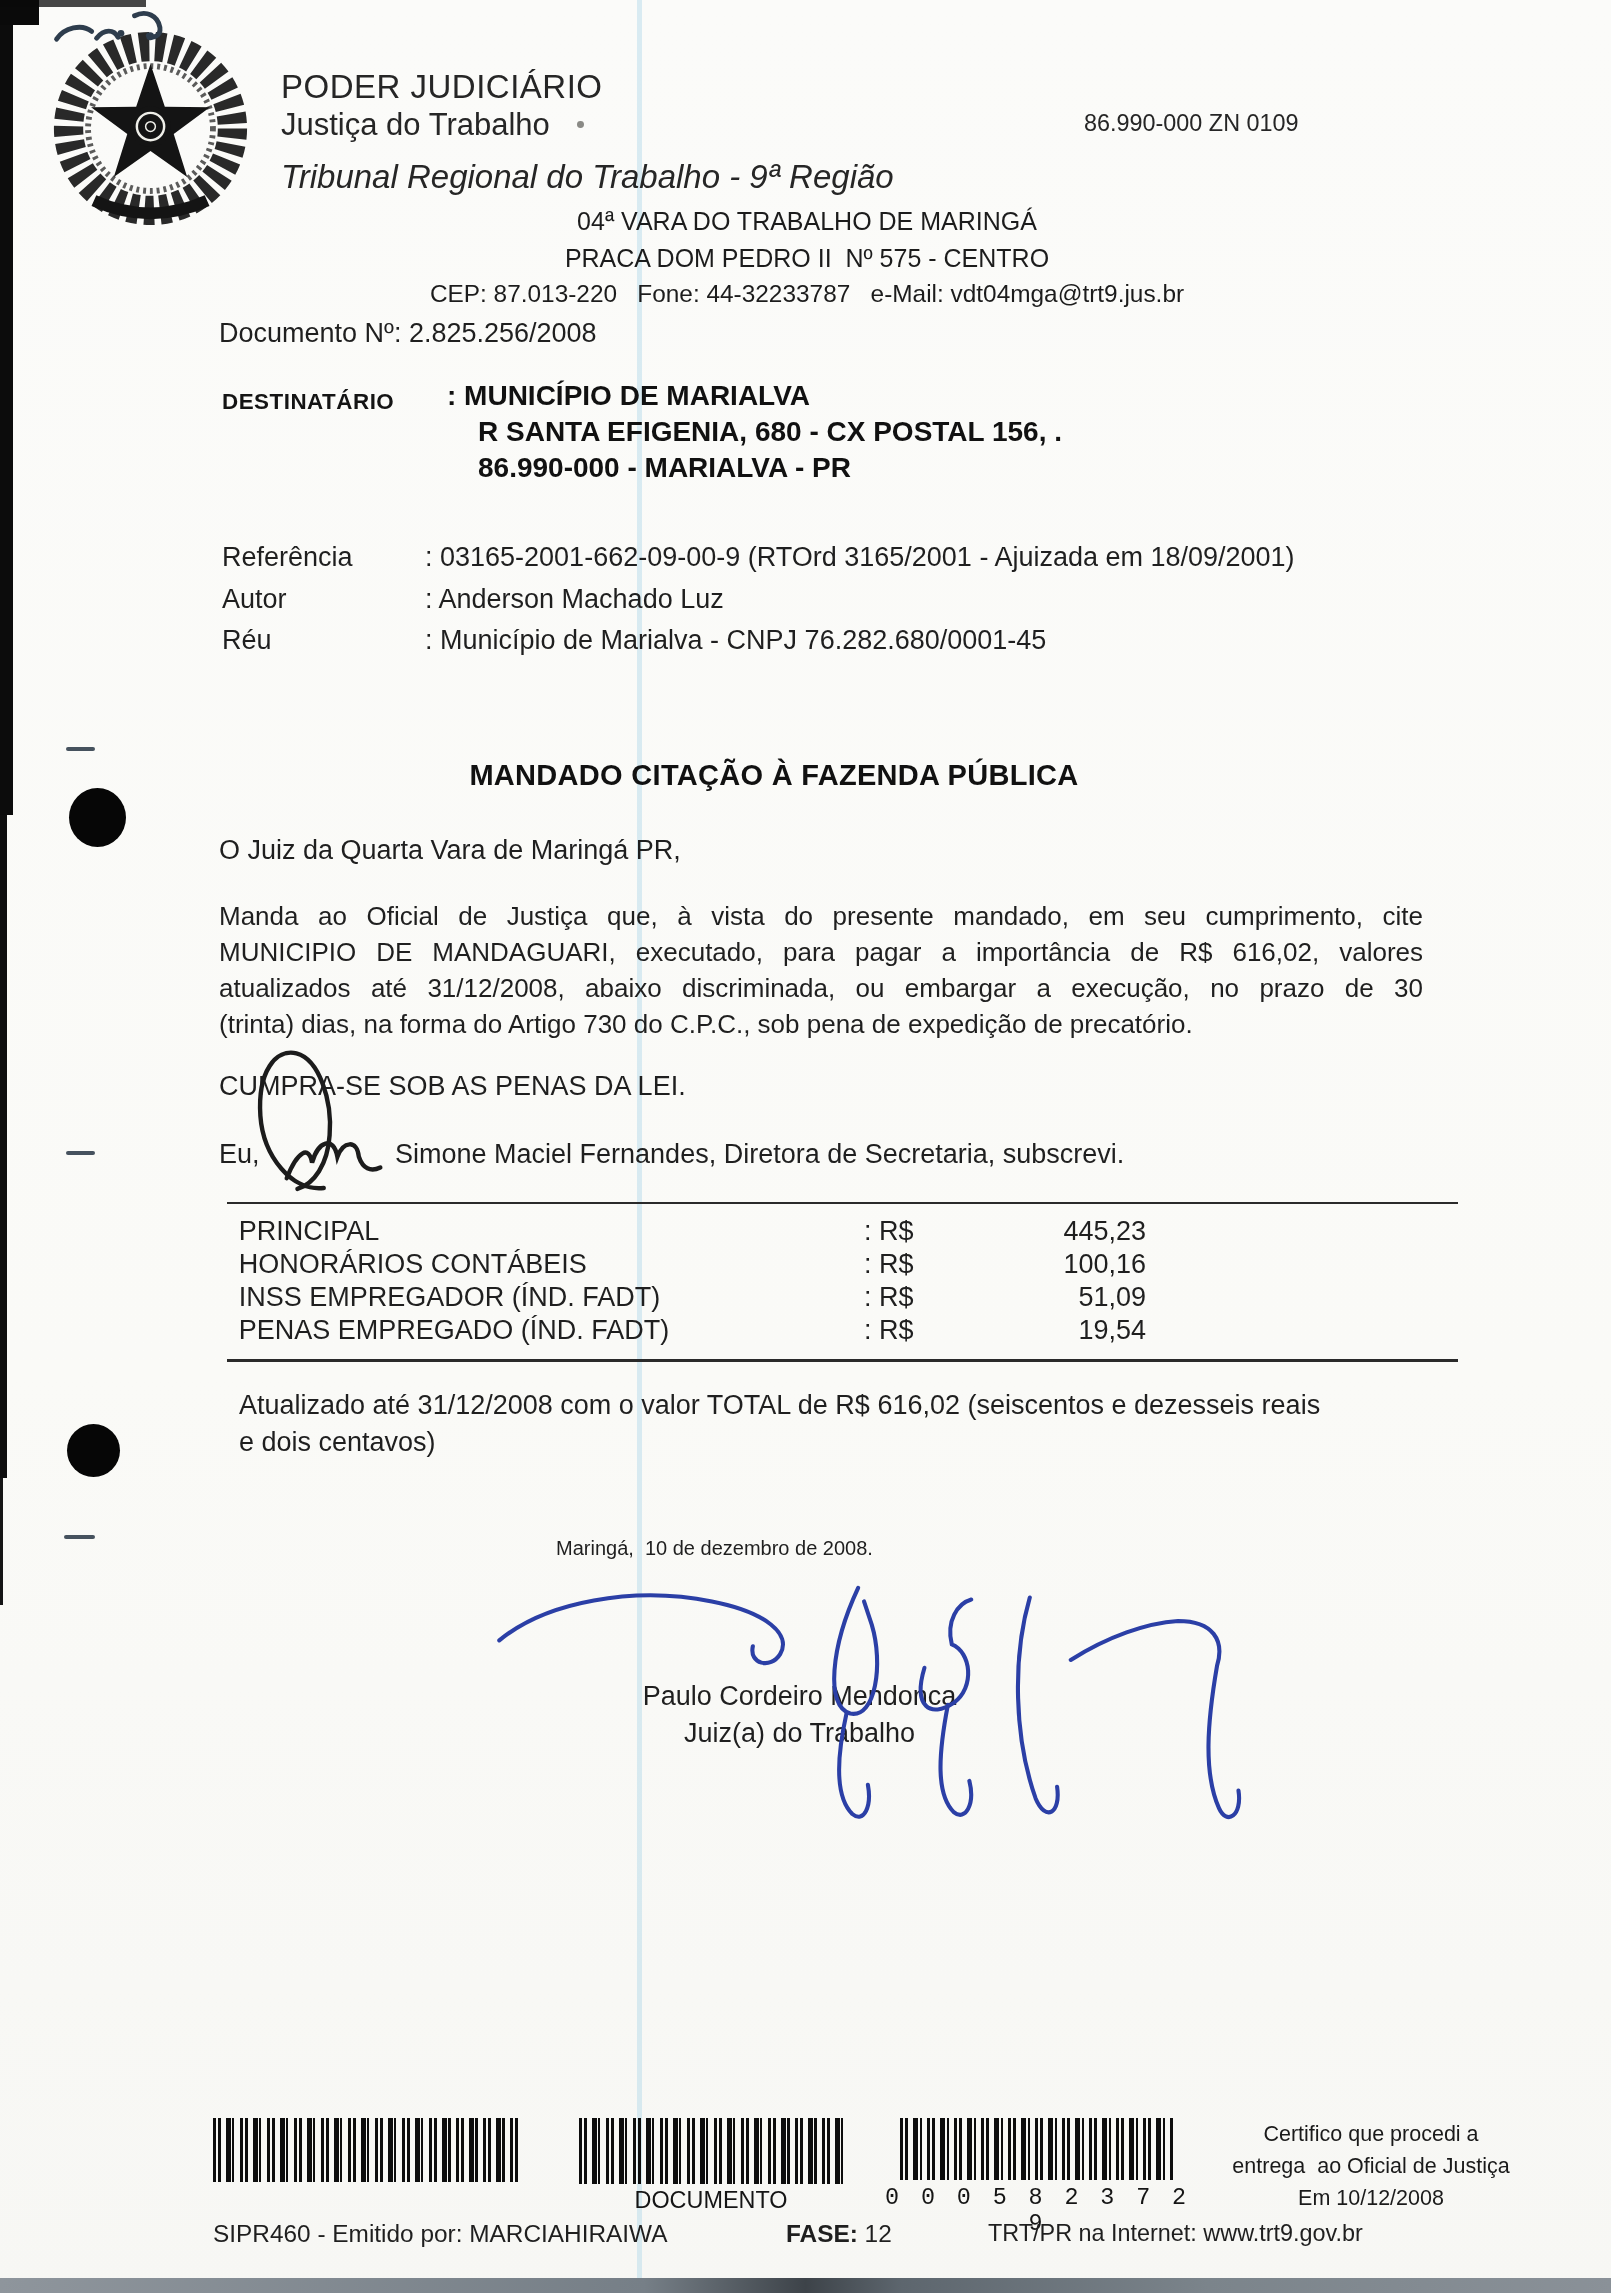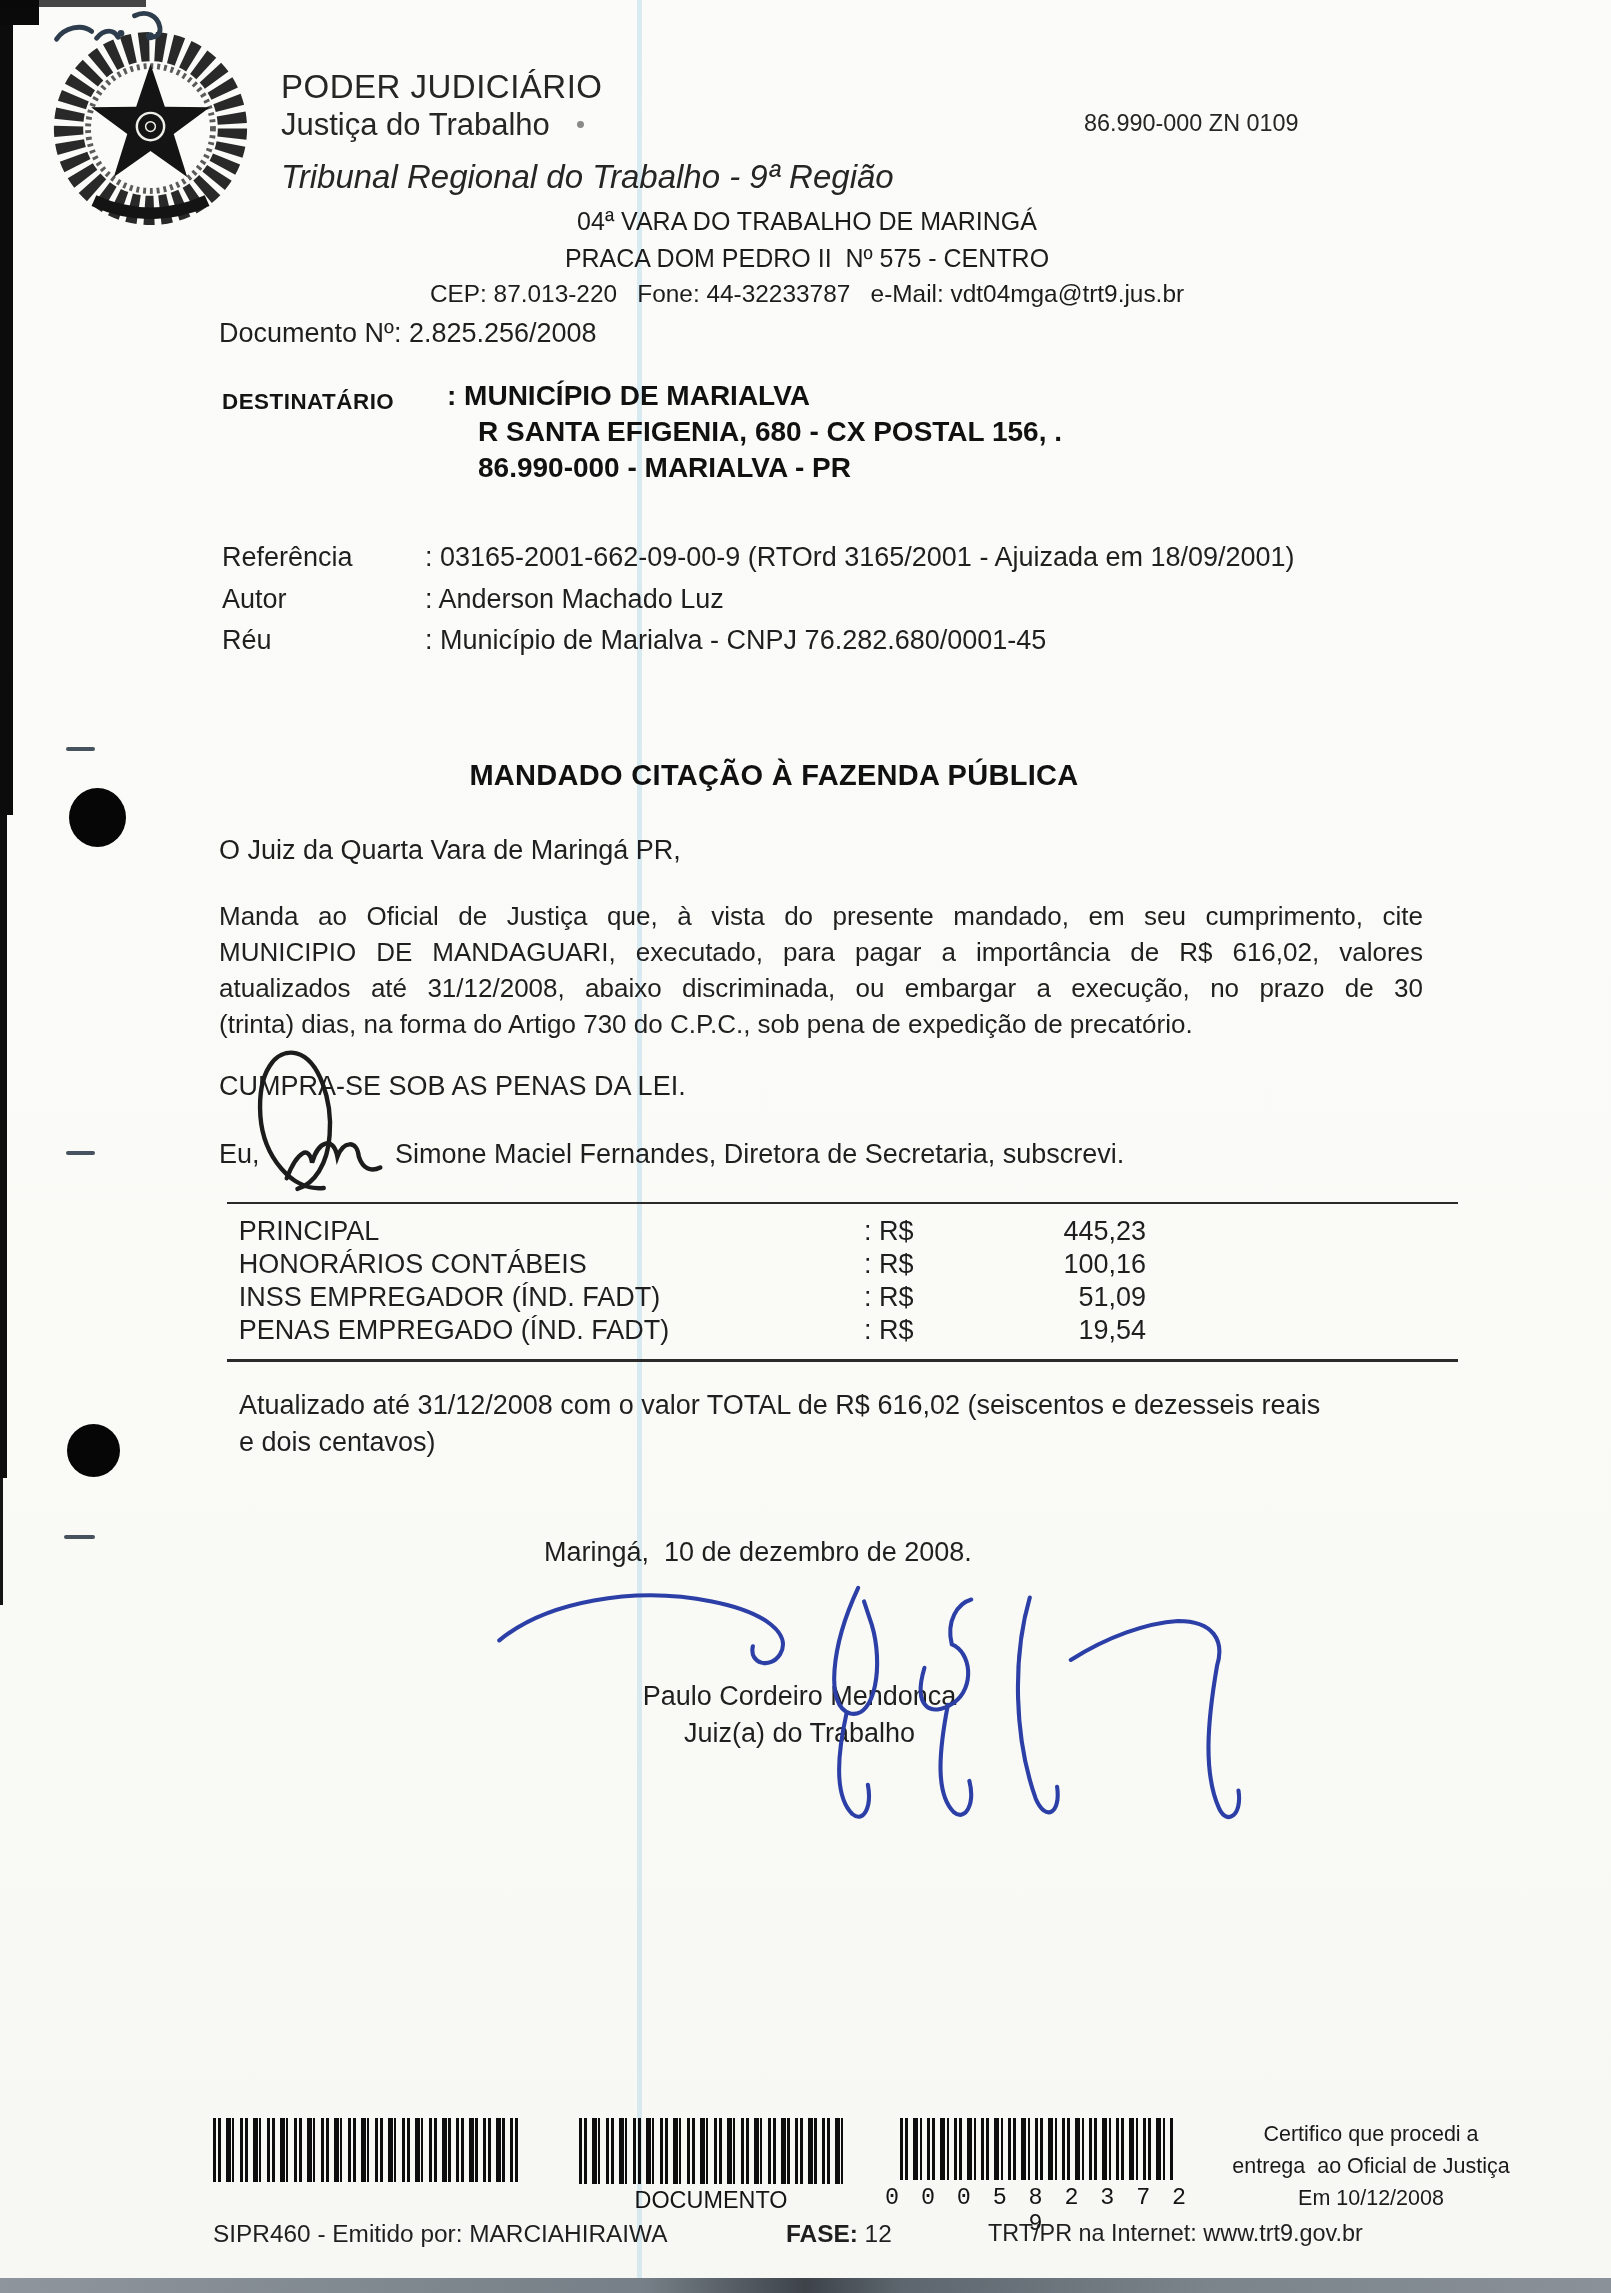--- a/index.html
+++ b/index.html
@@ -47,21 +47,21 @@
   .vt-head .c2{position:absolute;left:807px;}
   .vt-rule{border-top:2.9px solid #2a2a2a;height:0;}
   .vt-rule2{border-top:3.4px solid #2a2a2a;height:0;margin-top:11.7px;}
   .vt-rows{margin-top:11.7px;}
   .vt-row{position:relative;height:33px;}
   .vt-row .desc{position:absolute;left:11.7px;}
   .vt-row .cur{position:absolute;left:637px;}
   .vt-row .val{position:absolute;left:683px;width:236px;text-align:right;}
   .note{left:239px;top:1387px;width:1239px;font-size:27px;line-height:37px;}
   
-  .dateline{left:544px;top:1537px;font-size:27px;}
+  .dateline{left:556px;top:1537px;font-size:20px;}
   .sig-name{left:507px;top:1681px;width:585px;text-align:center;font-size:27px;}
   .sig-role{left:507px;top:1718px;width:585px;text-align:center;font-size:27px;}
   
   .bc{background:
       repeating-linear-gradient(90deg,#0d0d0d 0 2.9px,rgba(0,0,0,0) 2.9px 4.9px,#0d0d0d 4.9px 7.8px,rgba(0,0,0,0) 7.8px 12.7px,#0d0d0d 12.7px 17.6px,rgba(0,0,0,0) 17.6px 19.5px,#0d0d0d 19.5px 21.5px,rgba(0,0,0,0) 21.5px 27px);}
   .bc1{left:213px;top:2118px;width:305px;height:64px;}
   .bc2{left:579px;top:2118px;width:264px;height:66px;}
   .bc3{left:900px;top:2118px;width:274px;height:62px;}
   .bc2-label{left:579px;top:2187px;width:264px;text-align:center;font-size:23.4px;color:#151515;}
   .bc3-num{left:883px;top:2185px;width:309px;text-align:center;font-size:23.4px;font-family:"Liberation Mono",monospace;letter-spacing:3.9px;color:#151515;}

